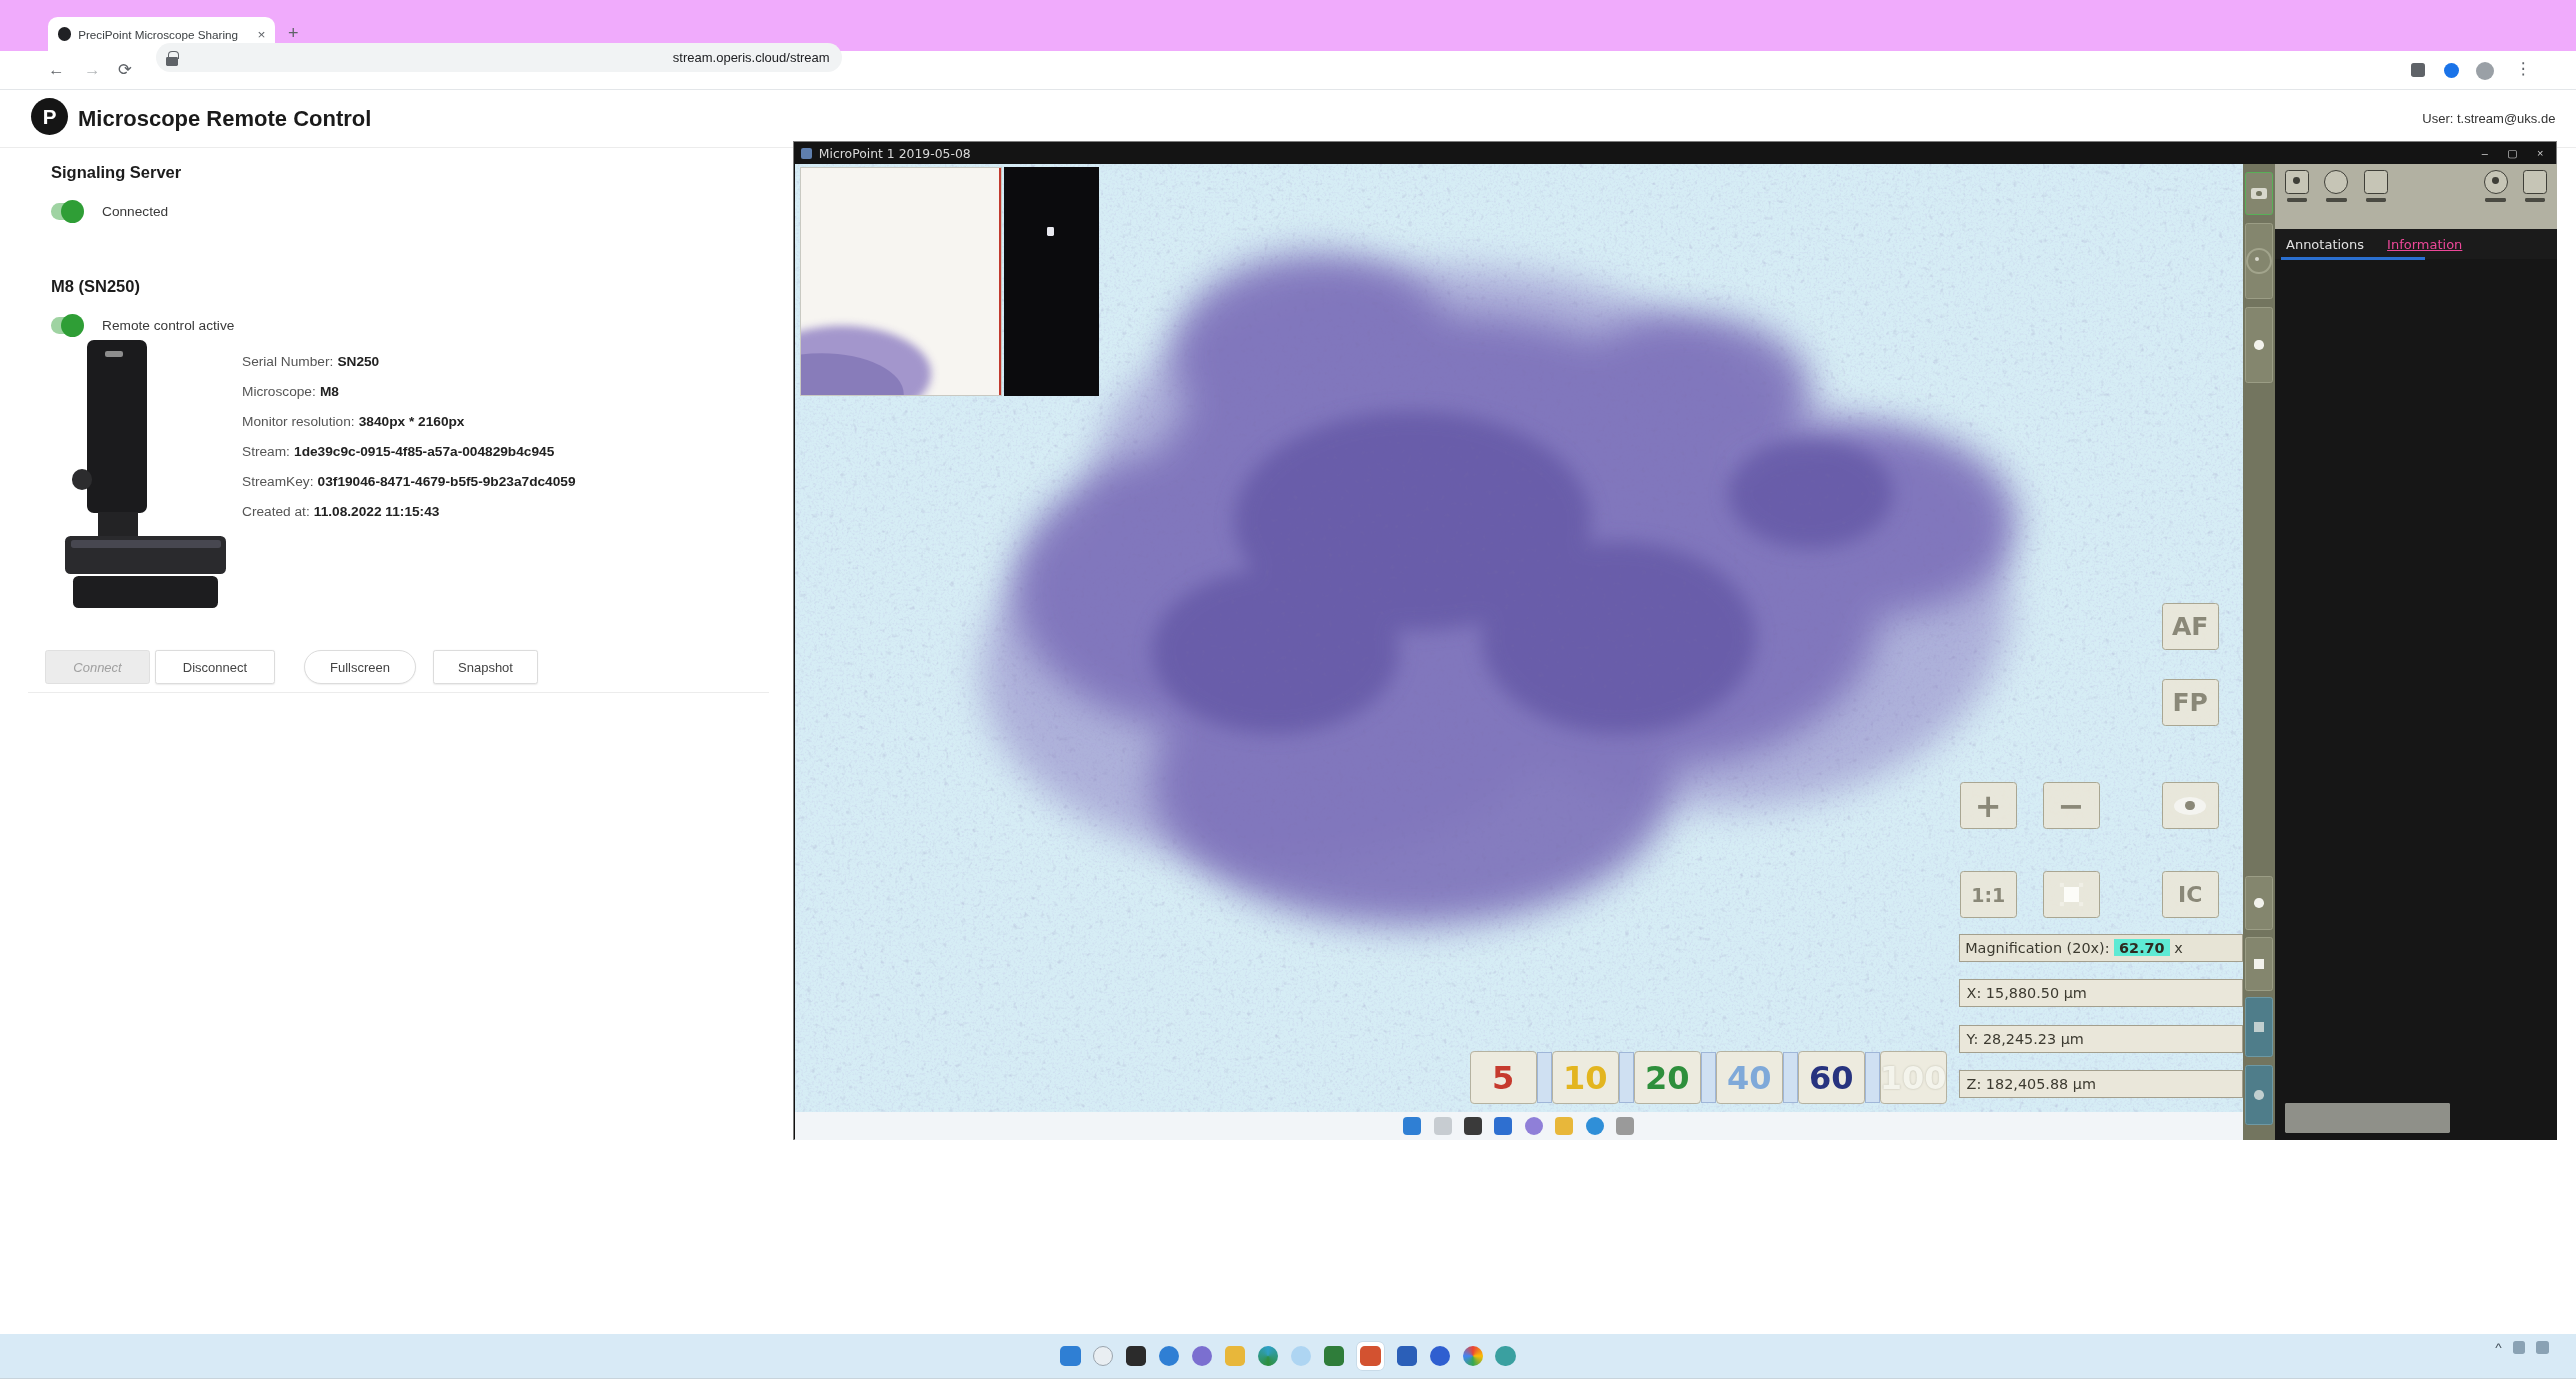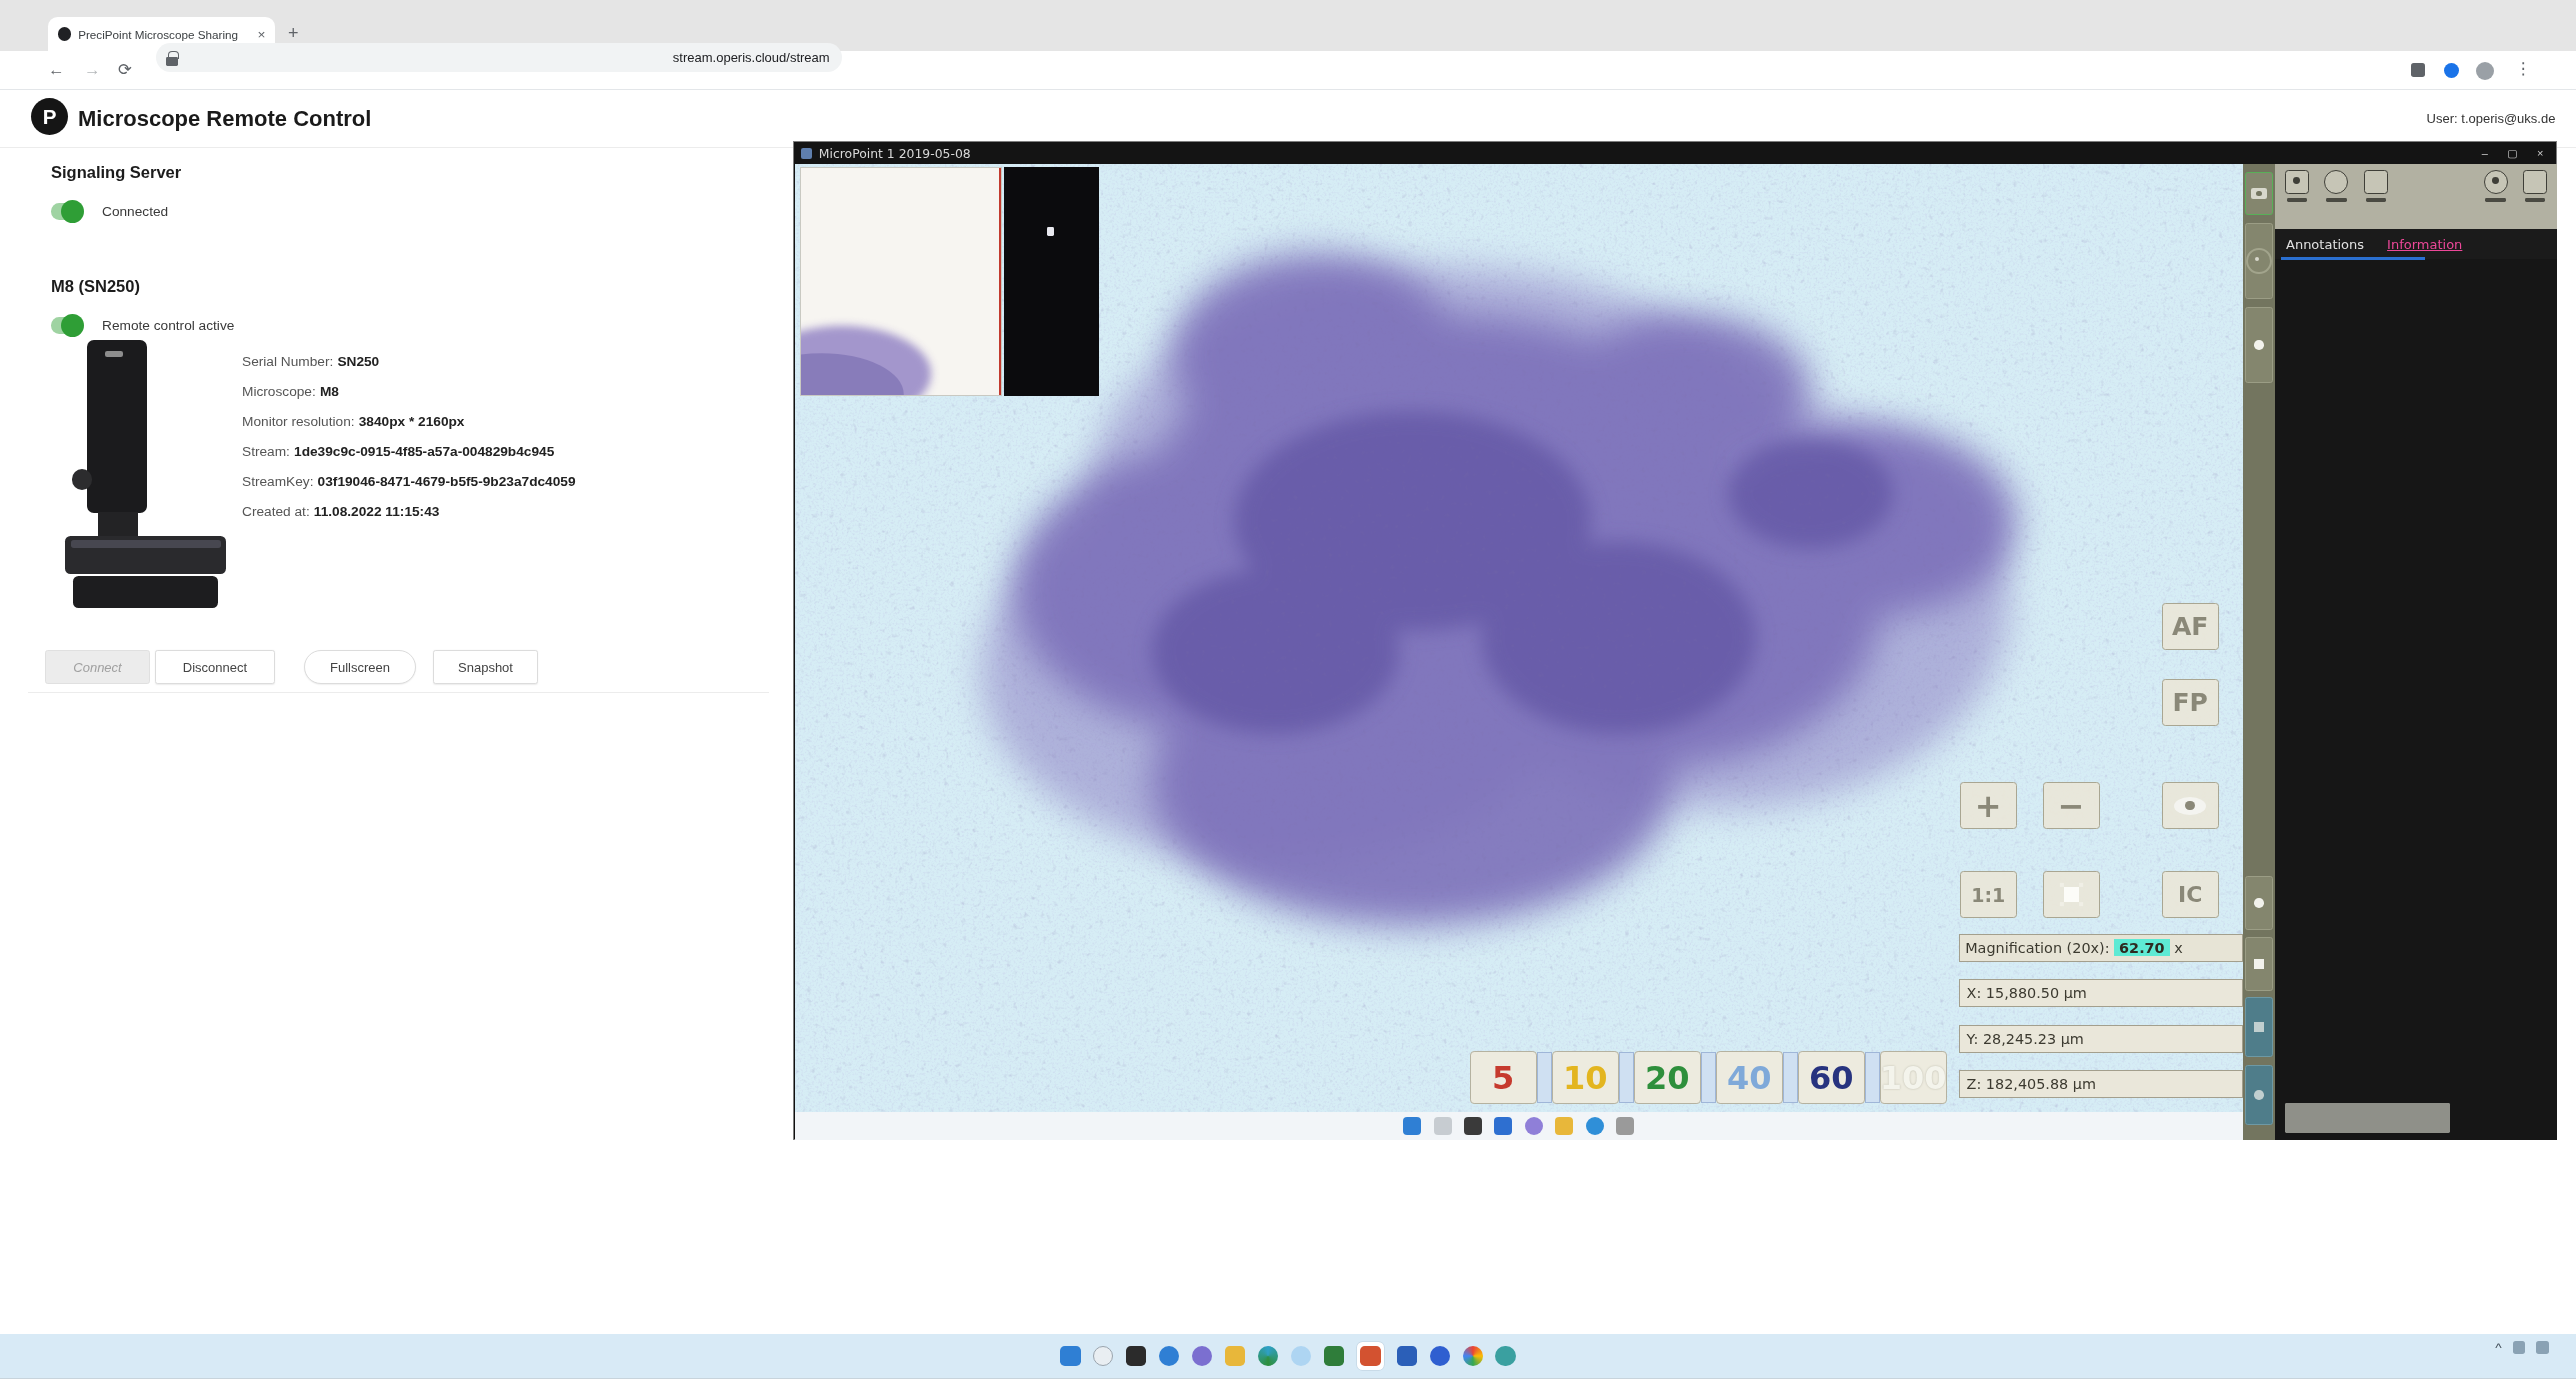--- a/index.html
+++ b/index.html
@@ -2,21 +2,21 @@
 <html style="font-size:11px"><head>
 <meta charset="utf-8">
 <title>recreation</title>
 <style>
   html,body{margin:0;padding:0;background:#fff;}
   body{font-family:"Liberation Sans",sans-serif;}
   #screen{position:relative;width:2576px;height:1391px;background:#fff;overflow:hidden;}
   .abs{position:absolute;}
 
   
-  #tabstrip{left:0;top:0;width:2576px;height:51px;background:#e5e5e5;}
+  #tabstrip{left:0;top:0;width:2576px;height:51px;background:#f0abfc;}
   #tab{left:48px;top:16.5px;width:227px;height:35px;background:#fff;border-radius:9.6px 9.6px 0 0;display:flex;align-items:center;padding:0 9.6px;box-sizing:border-box;}
   .favicon{width:13.7px;height:13.7px;border-radius:50%;background:#202124;flex:0 0 auto;}
   #tab-title{font-size:11.7px;color:#3c4043;margin-left:6.9px;white-space:nowrap;overflow:hidden;text-overflow:ellipsis;flex:1;}
   #tab-close{font-size:13.7px;color:#5f6368;margin-left:5.5px;cursor:pointer;}
   #newtab{left:288px;top:23px;font-size:18px;color:#5f6368;}
   #toolbar{left:0;top:51px;width:2576px;height:38px;background:#fff;border-bottom:0.7px solid #e3e6e9;}
   .navic{font-size:16.5px;color:#5f6368;top:60px;}
   #omnibox{left:156px;top:43px;width:686px;height:29px;border-radius:14.4px;background:#f1f3f4;display:flex;align-items:center;padding:0 12.4px;box-sizing:border-box;justify-content:space-between;}
   .padlock{width:8.2px;height:6.9px;border:1.4px solid #5f6368;border-bottom:none;border-radius:4.1px 4.1px 0 0;position:relative;top:-2.7px;}
   .padlock::after{content:"";position:absolute;left:-3.4px;top:5.5px;width:12.4px;height:8.2px;background:#5f6368;border-radius:1.4px;}
@@ -138,21 +138,21 @@
     <div class="padlock"></div>
     <div id="url-text">stream.operis.cloud/stream</div>
   </div>
   <div class="abs puzzle" style="left:2411px;top:63px;"></div>
   <div class="abs ext-blue" style="left:2444px;top:63px;"></div>
   <div class="abs avatar" style="left:2476px;top:62px;"></div>
   <div class="abs navic" style="left:2515px;top:59px;">⋮</div>
 
   <div class="abs" id="logo">P</div>
   <div class="abs" id="app-title">Microscope Remote Control</div>
-  <div class="abs" id="user-email">User:  t.operis@uks.de</div>
+  <div class="abs" id="user-email">User:  t.stream@uks.de</div>
   <div class="abs hairline" style="left:0;top:147px;width:2576px;"></div>
 
   <div class="abs sec-head" style="left:51px;top:163px;">Signaling Server</div>
   <div class="abs toggle-row" style="left:51px;top:203px;">
     <div class="switch"></div>
     <div class="toggle-label">Connected</div>
   </div>
 
   <div class="abs sec-head" style="left:51px;top:277px;">M8 (SN250)</div>
   <div class="abs toggle-row" style="left:51px;top:317px;">

